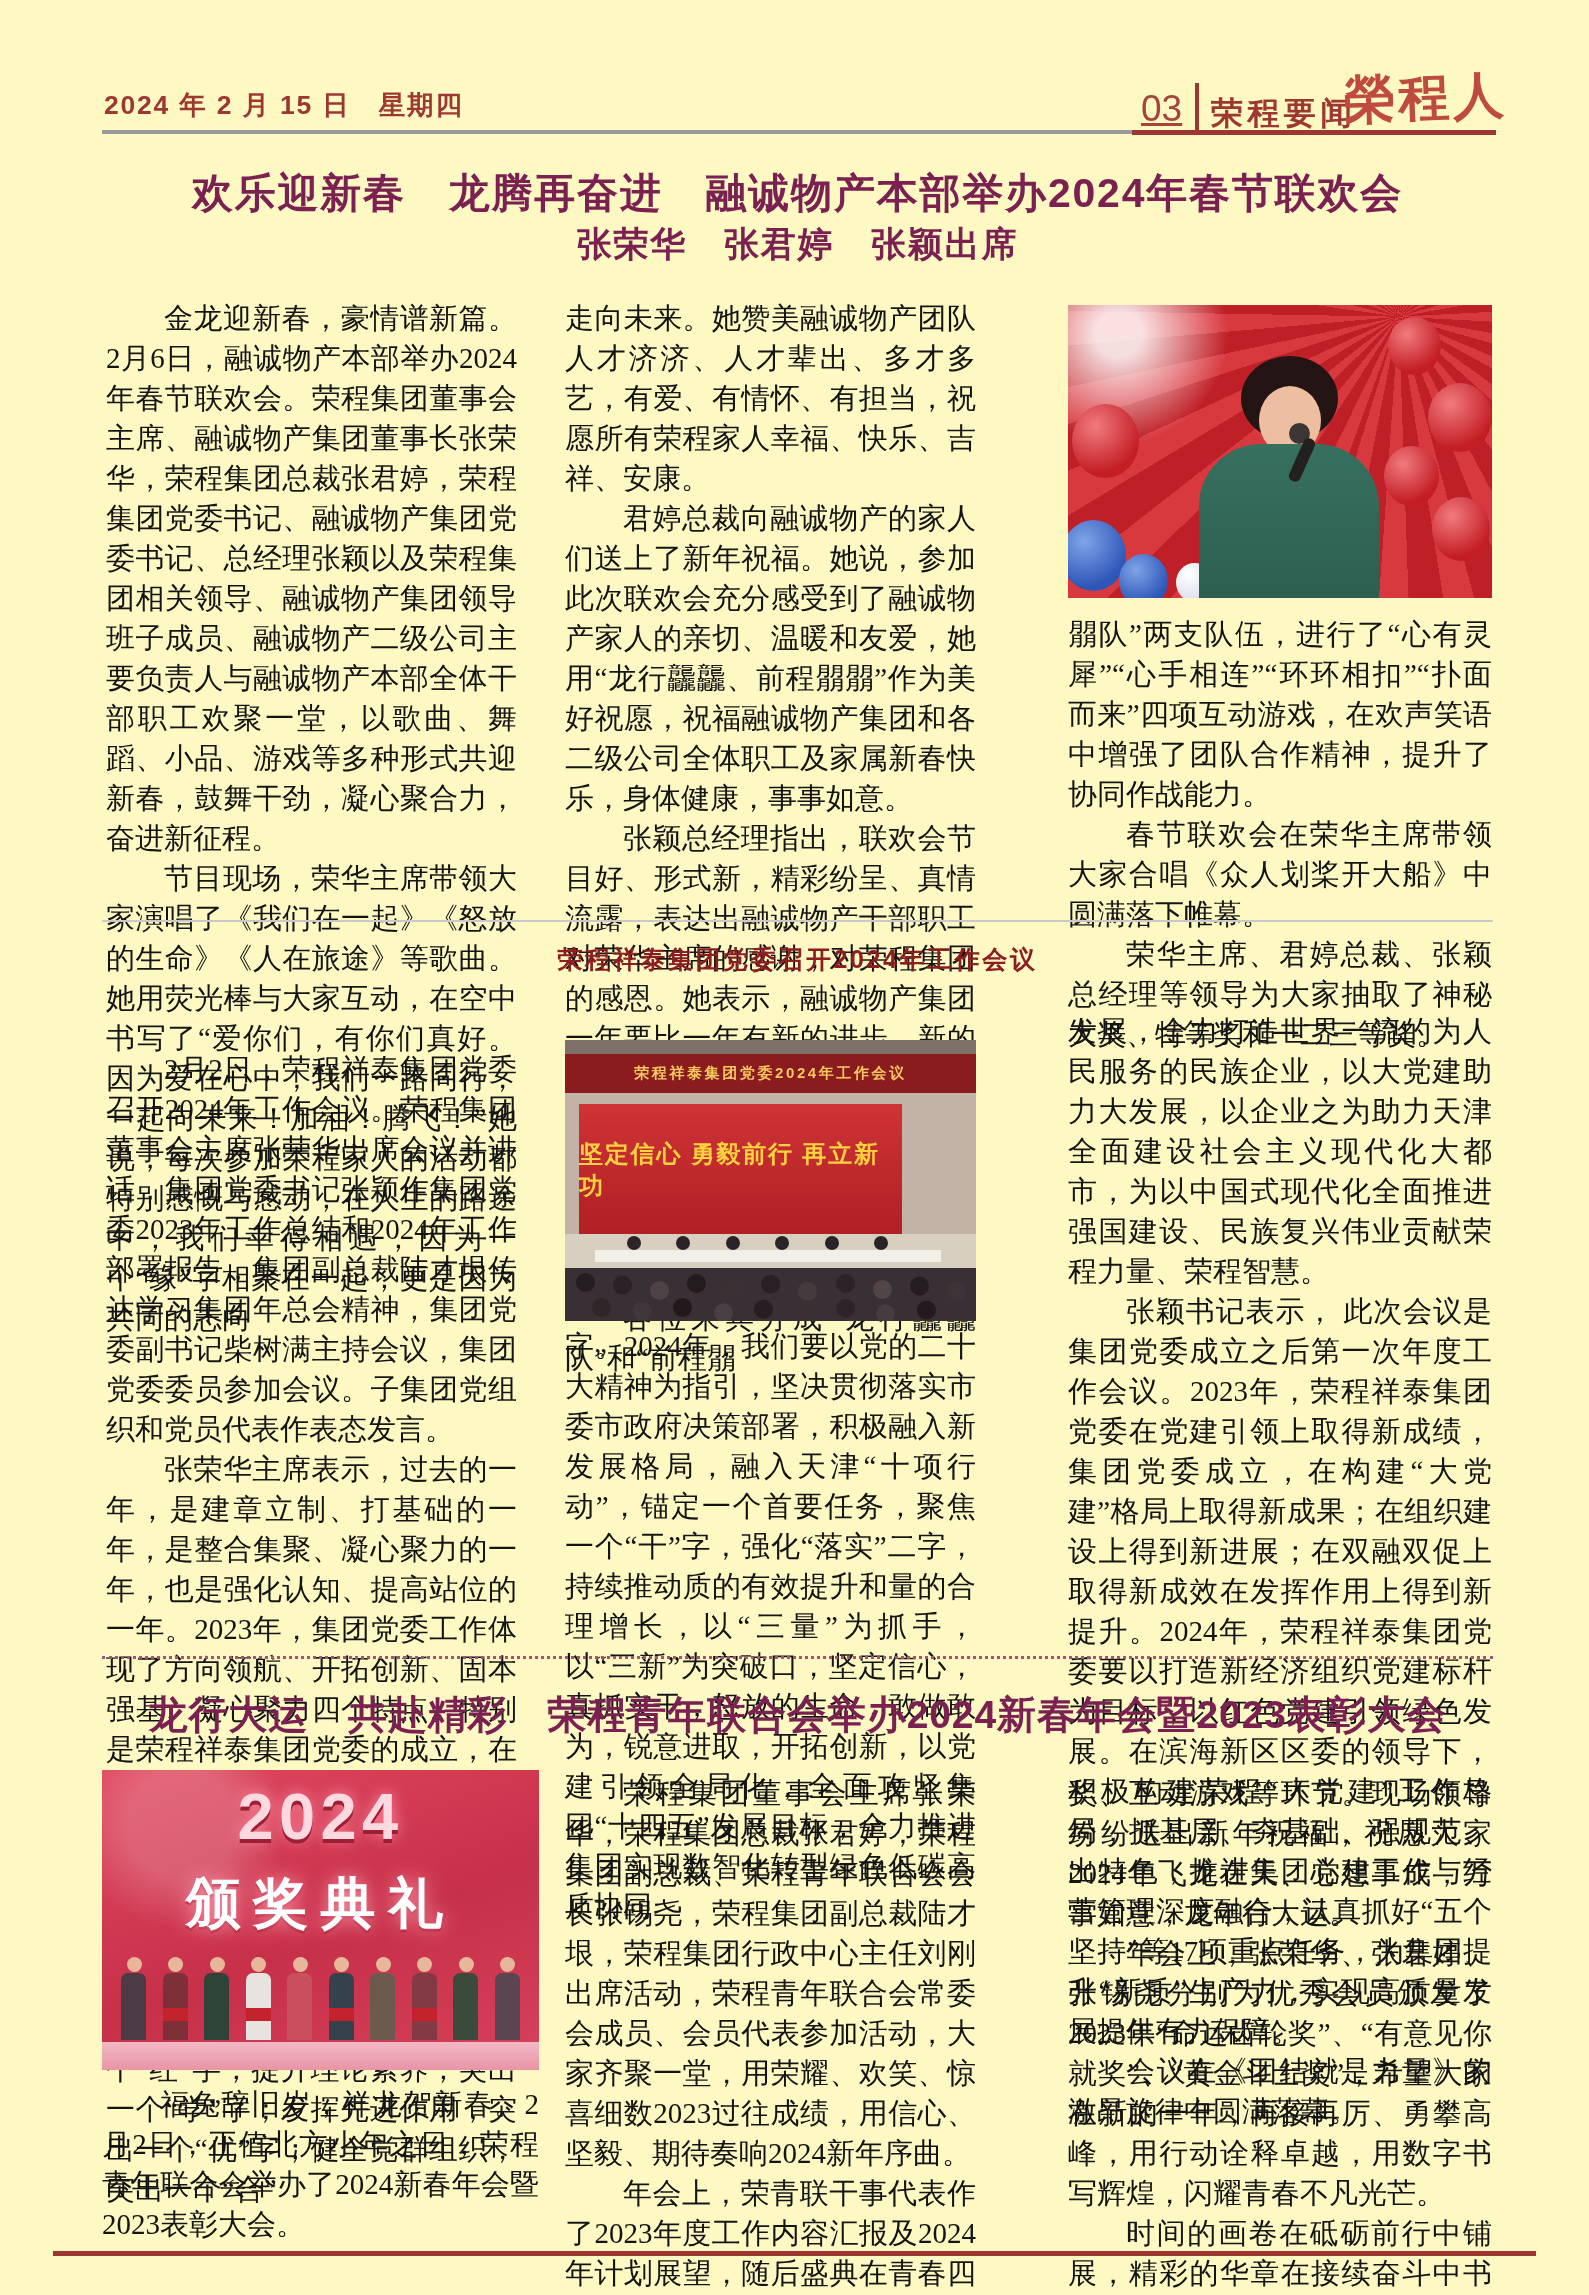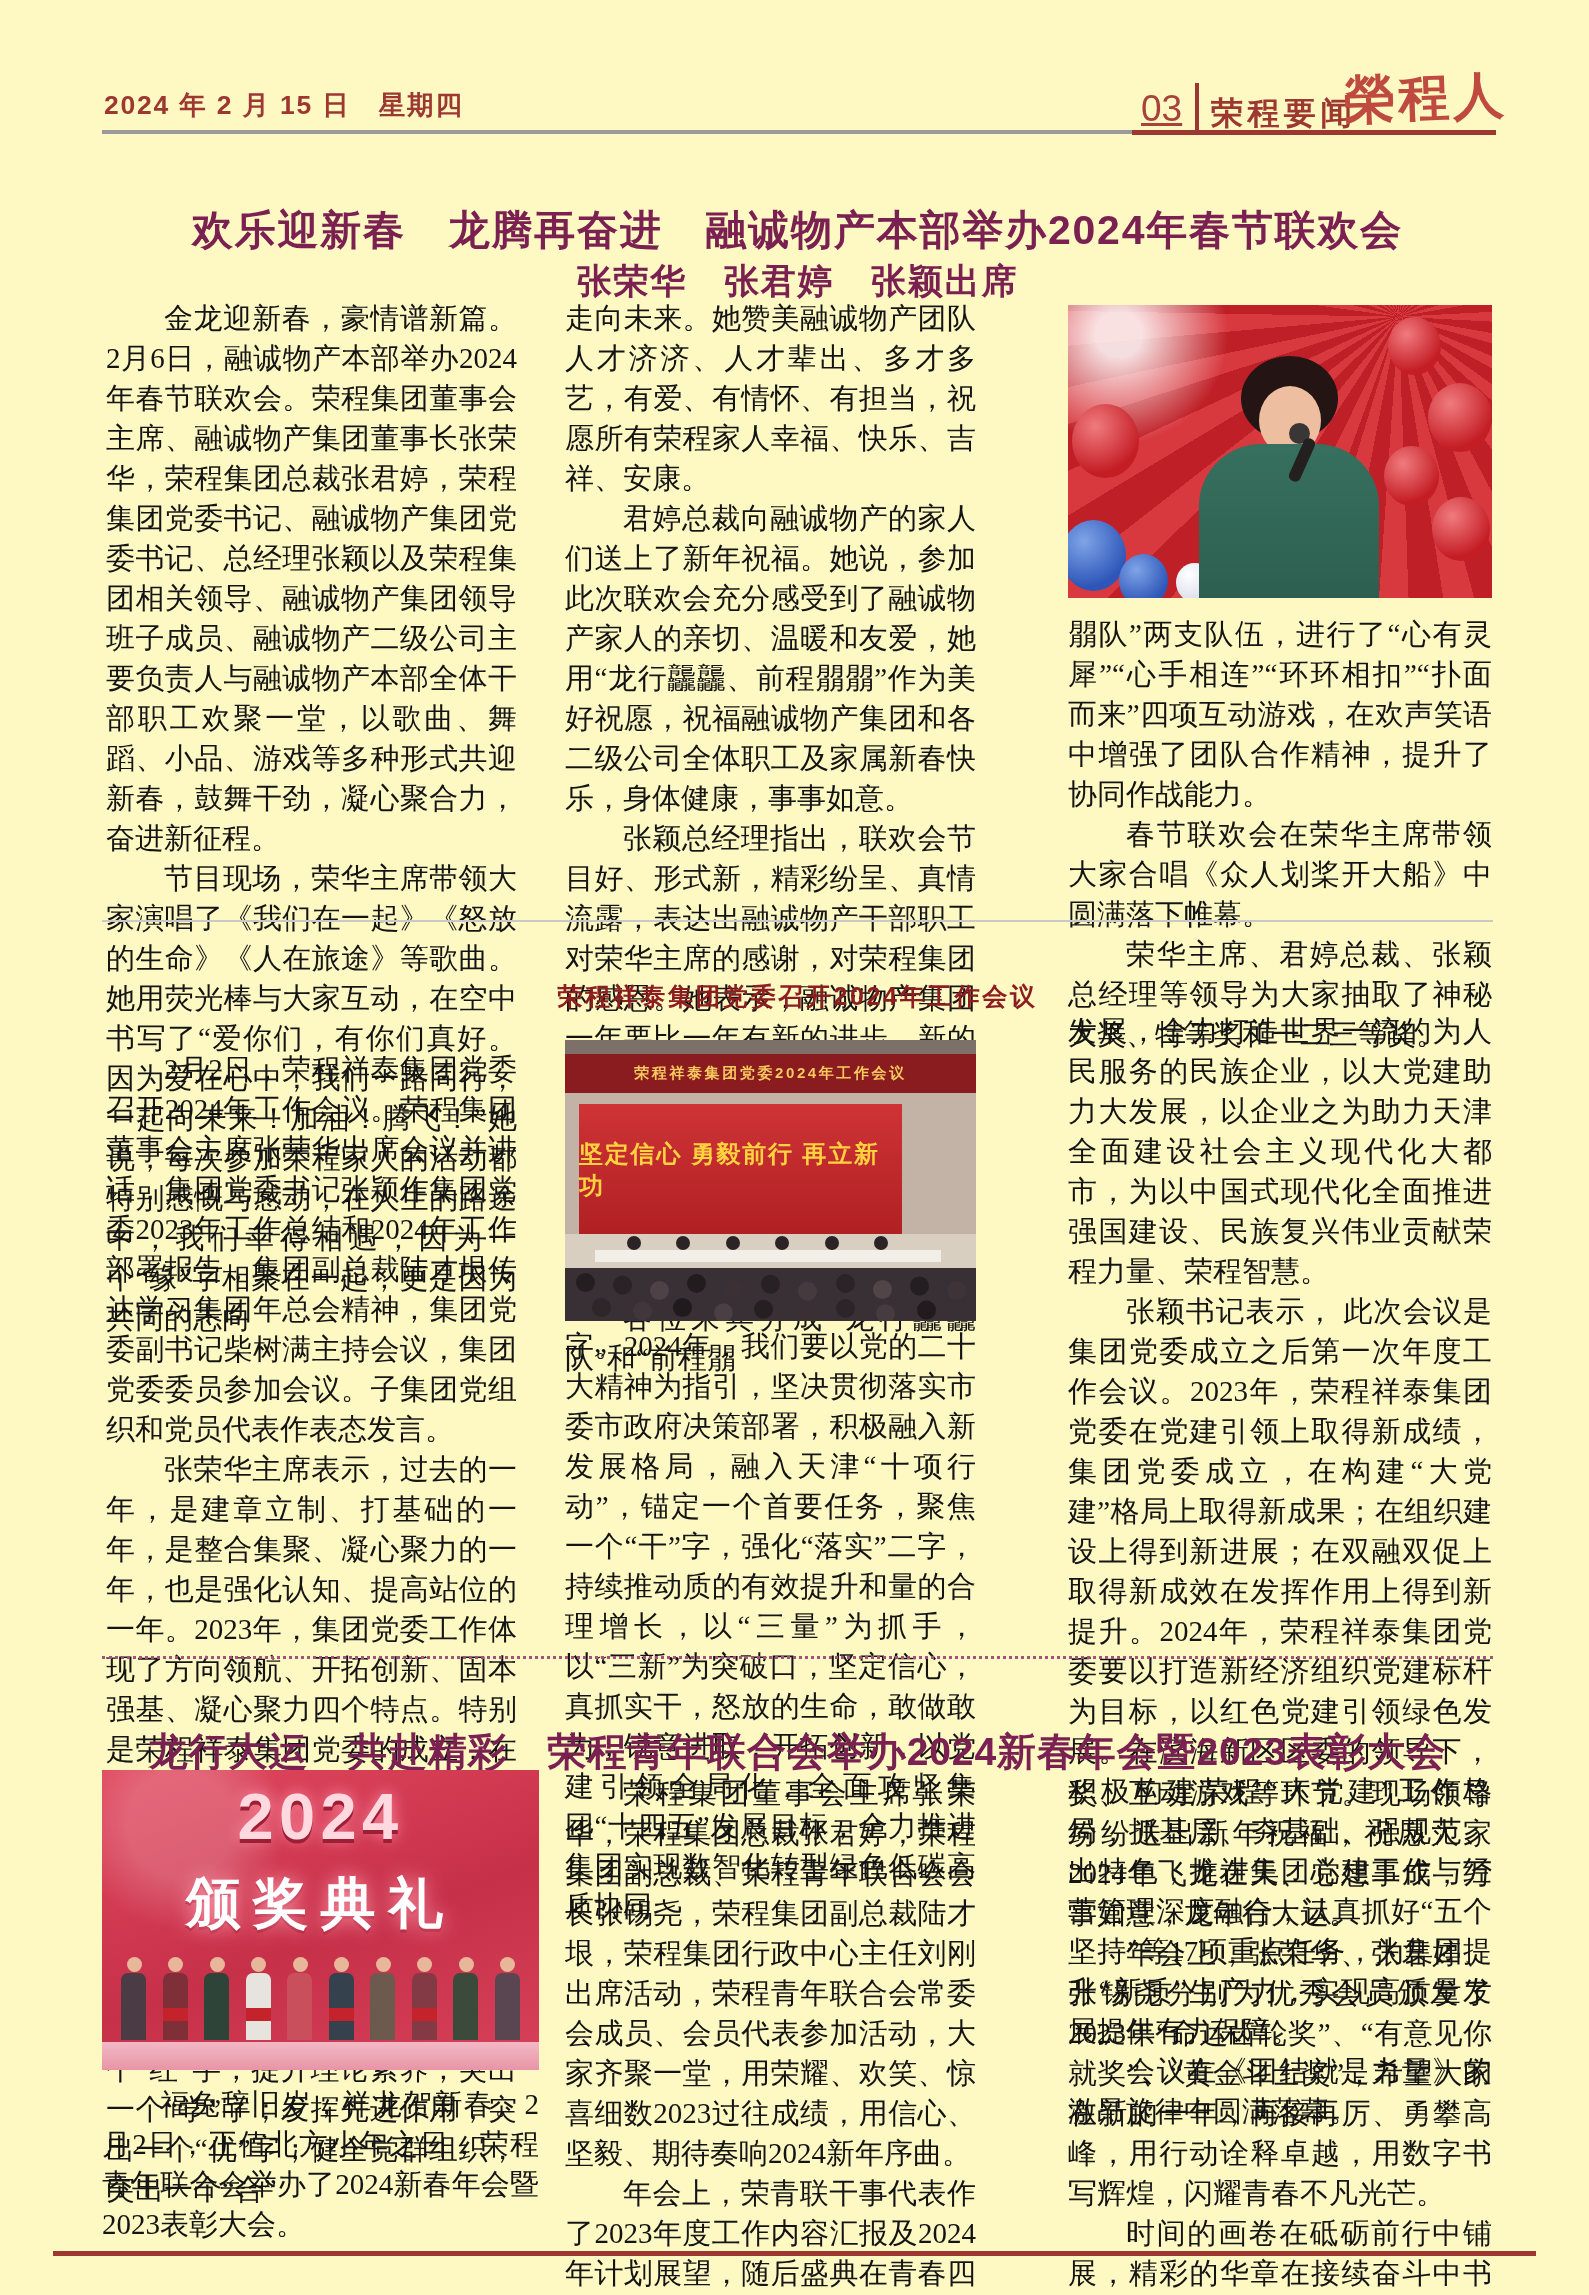--- a/index.html
+++ b/index.html
@@ -14,21 +14,21 @@
   .pageno{position:absolute;left:1141px;top:88px;font-family:"Liberation Sans","DejaVu Sans",sans-serif;
         font-size:37px;color:#a8423c;text-decoration:underline;}
   .vbar{position:absolute;left:1195px;top:83px;width:3.5px;height:51px;background:#9c3732;}
   .section{position:absolute;left:1211px;top:92px;font-family:"Liberation Sans","DejaVu Sans",sans-serif;
         font-weight:bold;font-size:32px;color:#9c3732;letter-spacing:4.4px;}
   .masthead{position:absolute;left:1344px;top:64px;font-weight:bold;font-size:51px;color:#bf4a40;
         letter-spacing:3.5px;transform:rotate(-2deg);}
 
   
   .title{position:absolute;left:102px;width:1391px;text-align:center;
-        font-family:"Liberation Sans","DejaVu Sans",sans-serif;font-weight:bold;margin-top:37px;}
+        font-family:"Liberation Sans","DejaVu Sans",sans-serif;font-weight:bold;}
   .t-magenta{color:#7b2152;}
   .t-maroon{color:#8c1d20;}
 
   
   .col{position:absolute;font-size:29px;line-height:40px;text-align:justify;color:#141414;}
   .col p{margin:0;text-indent:2em;}
   .col p.ni{text-indent:0;}
 
   
   .div-gray{position:absolute;left:102px;top:920px;width:1391px;height:1.8px;background:#c9c9c9;}

